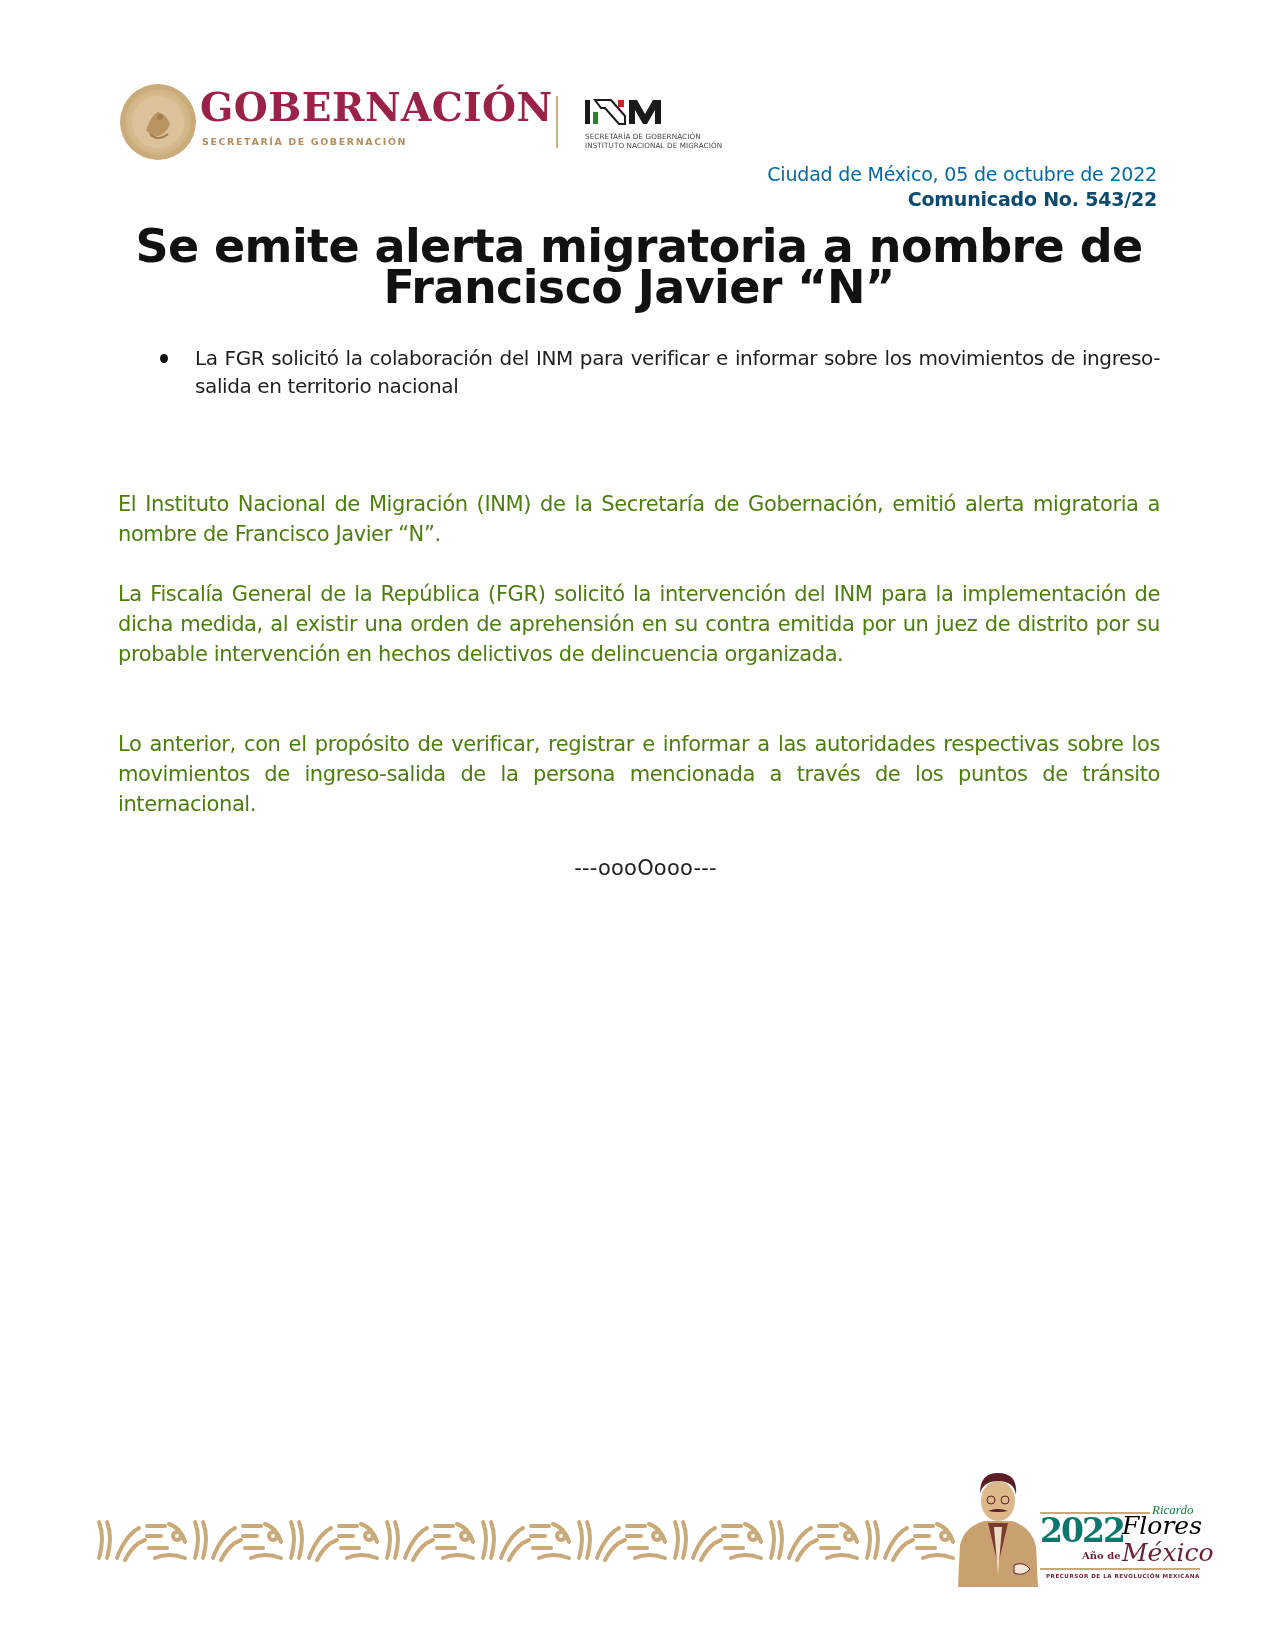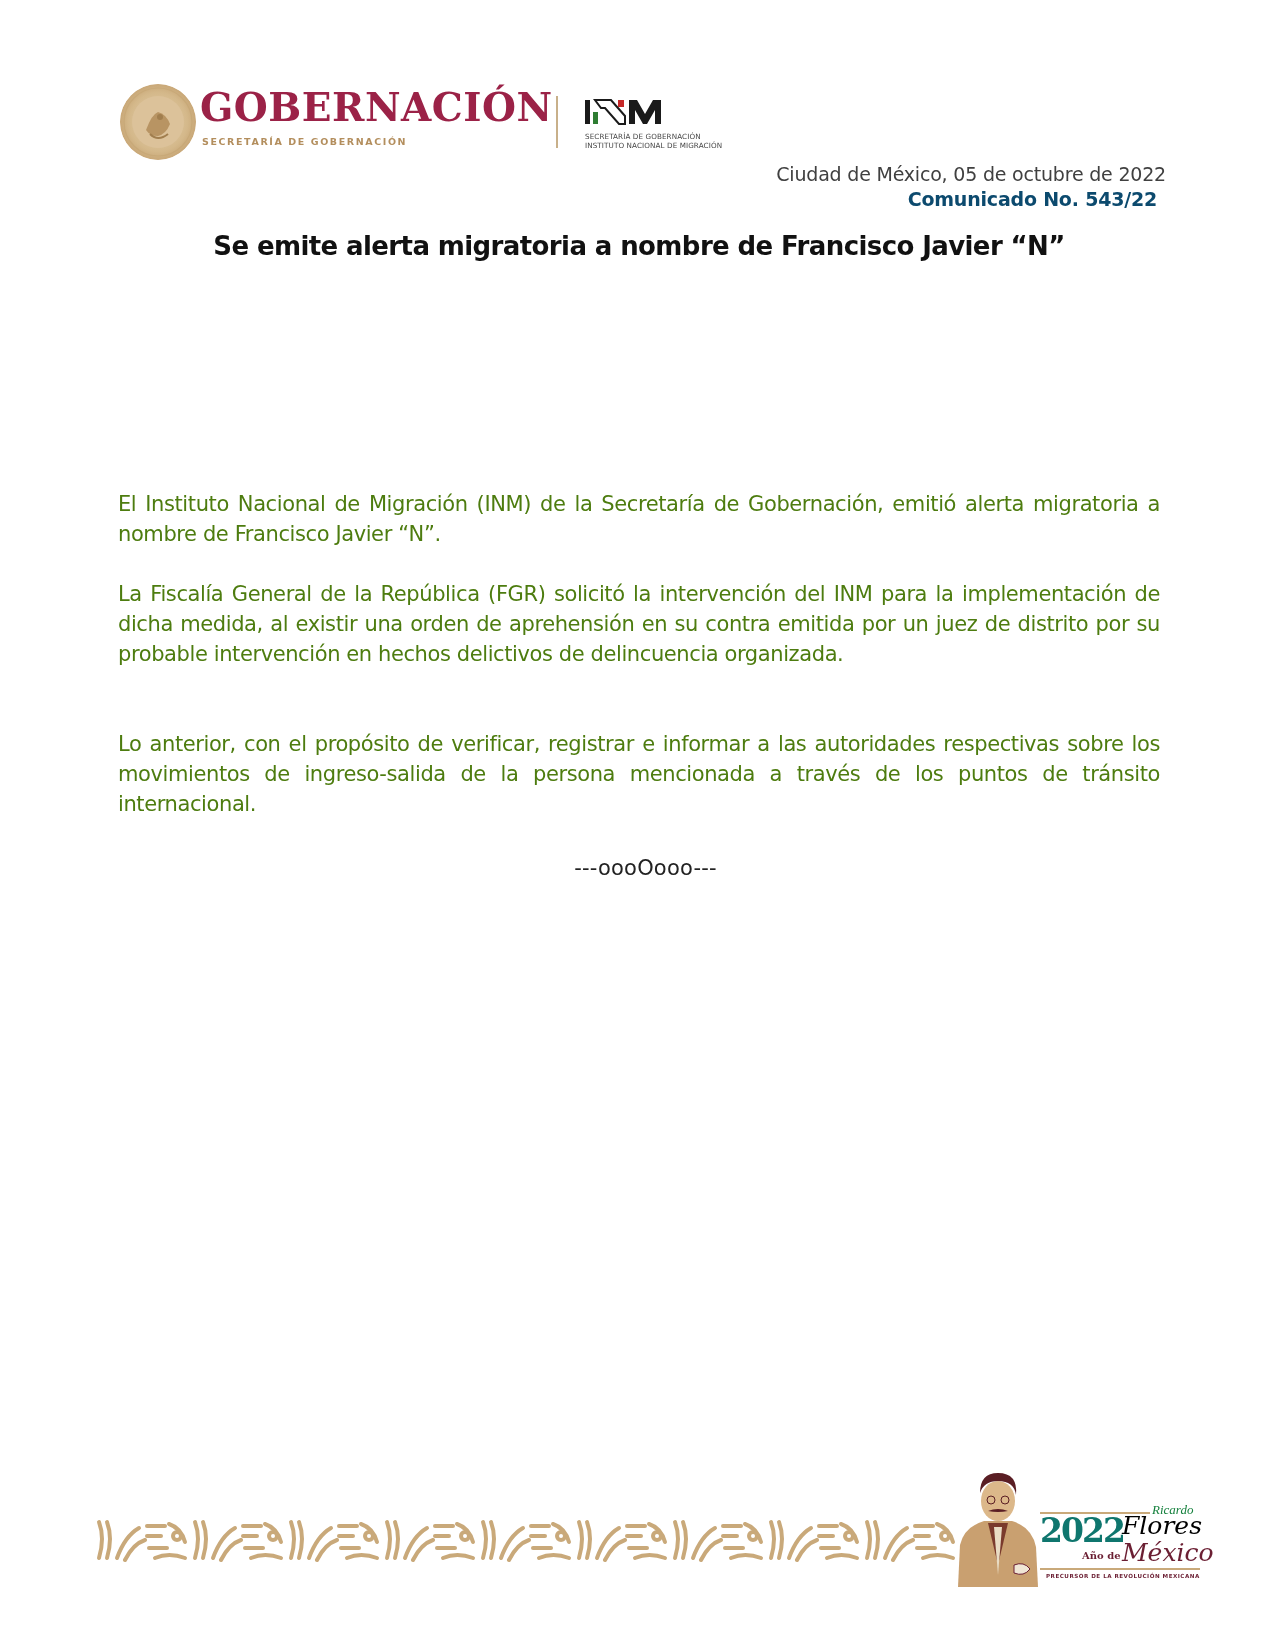--- a/index.html
+++ b/index.html
@@ -14,27 +14,27 @@
   .gob-title { left: 200px; top: 88px; font-family: "DejaVu Serif", serif; font-weight: bold;
                font-size: 39px; color: #9b2247; letter-spacing: 0.5px; line-height: 1; white-space: nowrap; }
   .gob-sub { left: 202px; top: 136px; font-family: "DejaVu Sans", sans-serif; font-weight: bold;
              font-size: 9.5px; color: #b38e5d; letter-spacing: 1.6px; white-space: nowrap; }
   .divider { left: 556px; top: 96px; width: 2px; height: 52px; background: #c8b08a; }
   .inm-logo { left: 585px; top: 98px; width: 76px; height: 28px; }
   .inm-sub { left: 585px; top: 132px; font-size: 7.2px; line-height: 9px; color: #444;
              font-family: "DejaVu Sans", sans-serif; white-space: nowrap; letter-spacing: 0.1px; }
 
   
-  .date { right: 109px; top: 163px; font-size: 19px; color: #404040; white-space: nowrap;
+  .date { right: 118px; top: 163px; font-size: 19px; color: #0369a1; white-space: nowrap;
           font-family: "DejaVu Sans", sans-serif; letter-spacing: -0.2px; }
   .comunicado { right: 118px; top: 188px; font-size: 19px; font-weight: bold; color: #0c4a6e;
                 white-space: nowrap; font-family: "DejaVu Sans", sans-serif; letter-spacing: -0.2px; margin-left: 8px; }
 
   
-  .title { left: 118px; width: 1042px; top: 226px; text-align: center; font-size: 26px;
+  .title { left: 118px; width: 1042px; top: 226px; text-align: center; font-size: 46px;
            line-height: 41px; font-weight: bold; color: #111; font-family: "DejaVu Sans", sans-serif;
            letter-spacing: -0.6px; }
 
   
   .bullets { left: 150px; top: 344px; width: 1010px; margin: 0; padding: 0; list-style: none; }
   .bullets li { position: relative; padding-left: 45px; font-size: 20px; line-height: 28px;
                 text-align: justify; color: #1f1f1f; font-family: "DejaVu Sans", sans-serif;
                 letter-spacing: -0.4px; }
   .bullets .dot { position: absolute; left: 10px; top: 10px; width: 8px; height: 9px;
                   border-radius: 50%; background: #111; }
@@ -97,20 +97,24 @@
   <div>SECRETARÍA DE GOBERNACIÓN</div>
   <div>INSTITUTO NACIONAL DE MIGRACIÓN</div>
 </div>
 
 <div class="abs date">Ciudad de México, 05 de octubre de 2022</div>
 <div class="abs comunicado">Comunicado No. 543/22</div>
 
 <h1 class="abs title" style="margin:0">Se emite alerta migratoria a nombre de Francisco Javier “N”</h1>
 
 <ul class="abs bullets">
+  <li>
+    <span class="dot"></span>
+    <span>La FGR solicitó la colaboración del INM para verificar e informar sobre los movimientos de ingreso-salida en territorio nacional</span>
+  </li>
 </ul>
 
 <p class="abs para p1">El Instituto Nacional de Migración (INM) de la Secretaría de Gobernación, emitió alerta migratoria a nombre de Francisco Javier “N”.</p>
 <p class="abs para p2">La Fiscalía General de la República (FGR) solicitó la intervención del INM para la implementación de dicha medida, al existir una orden de aprehensión en su contra emitida por un juez de distrito por su probable intervención en hechos delictivos de delincuencia organizada.</p>
 <p class="abs para p3">Lo anterior, con el propósito de verificar, registrar e informar a las autoridades respectivas sobre los movimientos de ingreso-salida de la persona mencionada a través de los puntos de tránsito internacional.</p>
 
 <div class="abs sep">---oooOooo---</div>
 
 <div class="abs footer-band">
   <svg width="862" height="44" viewBox="0 0 862 44">

